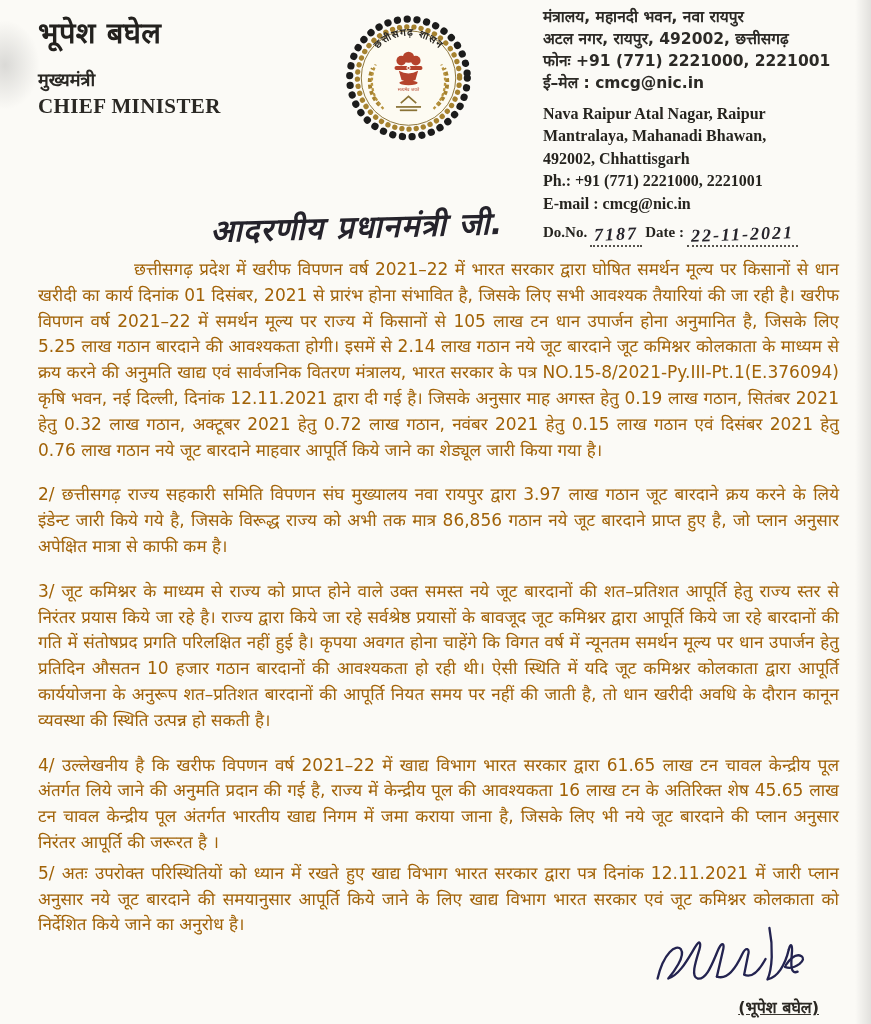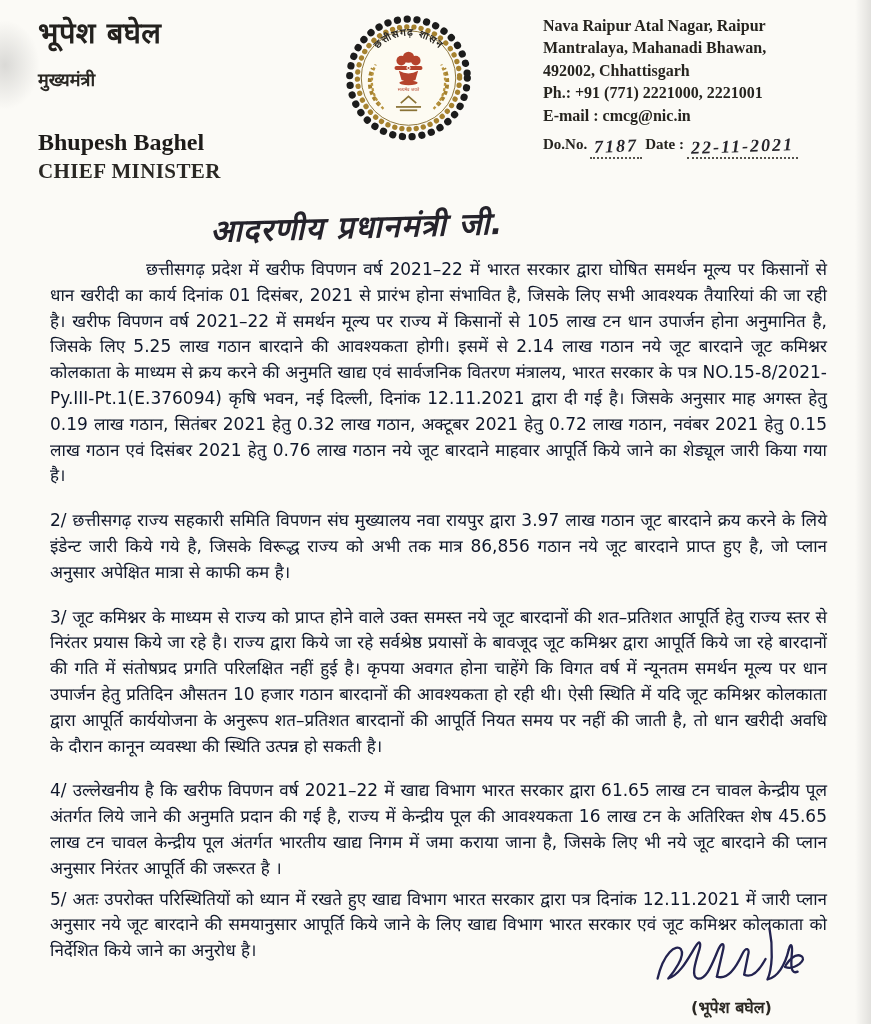--- a/index.html
+++ b/index.html
@@ -42,36 +42,35 @@
   .hand { font-style:italic; font-weight:bold; color:#27252c; letter-spacing:2px; font-size:18px; display:inline-block; transform:rotate(-2deg); }
 
   .salutation {
     position:absolute; left:210px; top:205px;
     font-size:31px; font-weight:bold; font-style:italic;
     color:#25232b; transform:rotate(-1.6deg); letter-spacing:1px;
     white-space:nowrap;
   }
 
   .content { position:absolute; top:257px; left:38px; right:32px; }
-  .content p { margin:0 12px 19px; font-size:17px; line-height:25.8px; text-align:justify; color:#0f172a; }
+  .content p { margin:0 0 19px; font-size:17px; line-height:25.8px; text-align:justify; color:#a16207; }
   .content p.indent { text-indent:96px; }
   .content p.tight { margin-bottom:5px; }
 
-  .signoff { position:absolute; right:52px; bottom:6px; text-align:center; }
+  .signoff { position:absolute; right:52px; bottom:6px; text-align:right;text-decoration:underline; }
   .sig-name { font-size:16px; font-weight:bold; color:#2b2823; margin-top:-8px; }
 </style>
 </head>
 <body>
 
 <div class="header">
 
   <div class="lh-left">
     <div class="name-hi">भूपेश बघेल</div>
     <div class="title-hi">मुख्यमंत्री</div>
-    <div class="name-en">Bhupesh Baghel</div>
     <div class="title-en">CHIEF MINISTER</div>
   </div>
 
   <div class="emblem-wrap">
     <svg viewBox="0 0 140 140" width="135" height="140">
 
       <circle cx="70" cy="70" r="61" fill="none" stroke="#1c1c1c" stroke-width="7.5" stroke-dasharray="0.1 10.1" stroke-linecap="round"></circle>
 
       <circle cx="70" cy="70" r="53" fill="none" stroke="#a6822f" stroke-width="5.5" stroke-dasharray="0.1 7.4" stroke-linecap="round"></circle>
 
@@ -104,20 +103,26 @@
 
       <g stroke="#8a7336" stroke-width="1.8" fill="none">
         <path d="M62 96 l8 -7 8 7"></path>
         <path d="M57 100 h26"></path>
         <path d="M61 103.5 h18"></path>
       </g>
     </svg>
   </div>
 
   <div class="lh-right">
+    <div class="addr-hi">
+      <div>मंत्रालय, महानदी भवन, नवा रायपुर</div>
+      <div>अटल नगर, रायपुर, 492002, छत्तीसगढ़</div>
+      <div>फोनः +91 (771) 2221000, 2221001</div>
+      <div>ई–मेल : cmcg@nic.in</div>
+    </div>
     <div class="addr-en">
       <div>Nava Raipur Atal Nagar, Raipur</div>
       <div>Mantralaya, Mahanadi Bhawan,</div>
       <div>492002, Chhattisgarh</div>
       <div>Ph.: +91 (771) 2221000, 2221001</div>
       <div>E-mail :  cmcg@nic.in</div>
     </div>
     <div class="ref-line">
       <span>Do.No.</span>
       <span class="leader"><span class="hand">7187</span></span>

